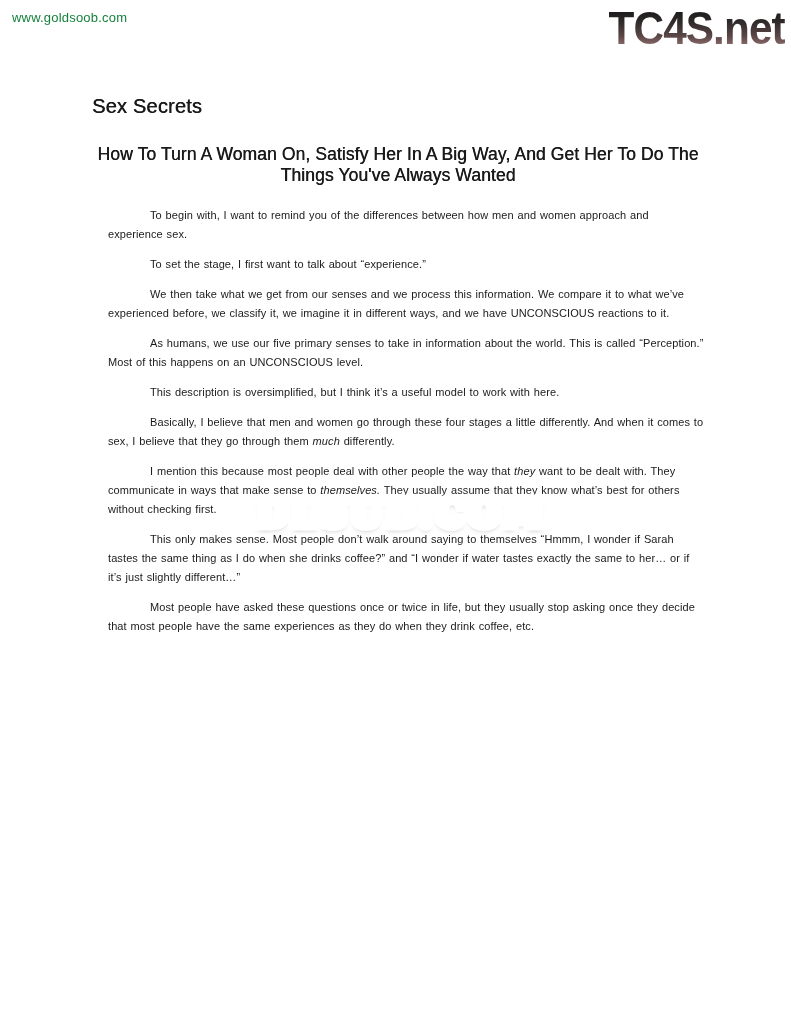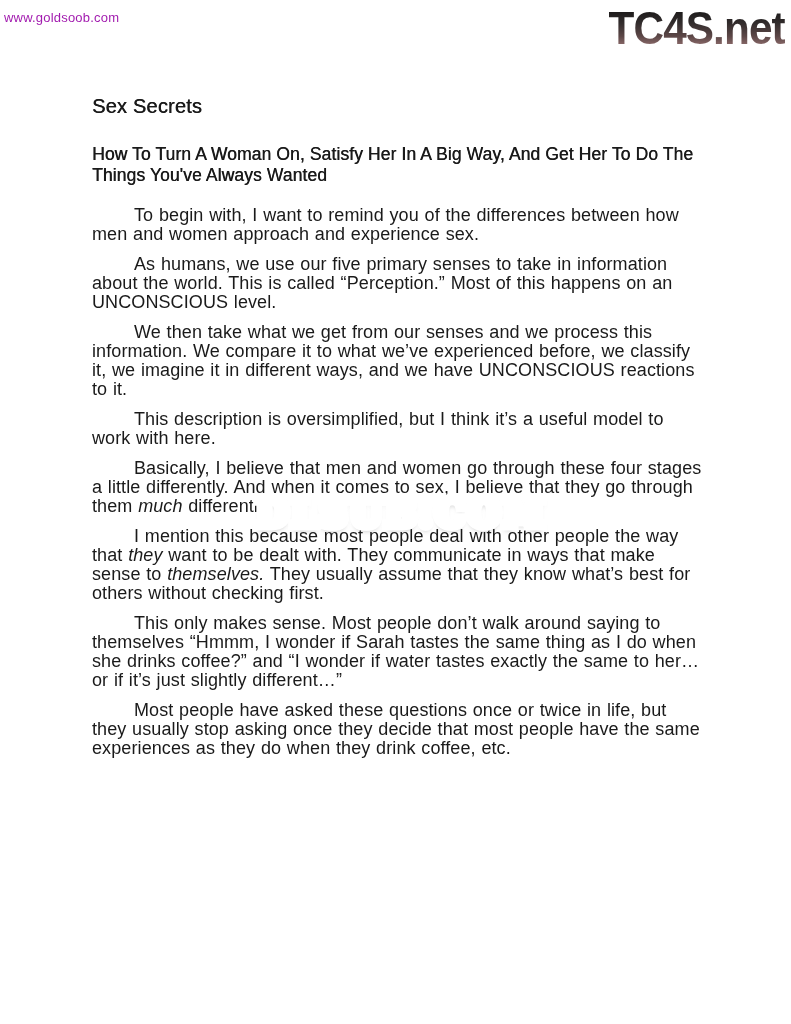--- a/index.html
+++ b/index.html
@@ -7,22 +7,22 @@
     position:relative;
     width:791px;height:1024px;
     margin:0 auto;
     background:#ffffff;
     overflow:hidden;
     font-family:"Liberation Sans",sans-serif;
     color:#1a1a1a;
   }
   
   .site-note{
-    position:absolute;left:4px;top:10px;
-    font-size:13px;letter-spacing:.2px;color:#a21caf;
+    position:absolute;left:12px;top:10px;
+    font-size:13px;letter-spacing:.2px;color:#15803d;
   }
   
   .tc4s{
     position:absolute;right:6px;top:0px;
     font-size:47px;font-weight:700;letter-spacing:-1px;
     transform:scaleX(.9);transform-origin:100% 0;
     color:#4a3c3c;
     white-space:nowrap;
   }
   @supports ((-webkit-background-clip:text) or (background-clip:text)){
@@ -40,24 +40,25 @@
     margin:0 0 21px 0;
     font-size:20px;line-height:33px;font-weight:500;
     letter-spacing:.2px;
     text-shadow:.45px 0 0 currentColor;
   }
   .doc-subtitle{
     margin:8px 0 20px 0;
     font-size:17.5px;line-height:21px;font-weight:500;
     letter-spacing:.1px;
     text-shadow:.4px 0 0 currentColor;
+    text-align:center;
   }
   .paragraphs p{
-    margin:0 0 11px 0;
-    font-size:18px;line-height:19px;
+    margin:0 0 11px 16px;
+    font-size:11px;line-height:19px;
     letter-spacing:.1px;word-spacing:.6px;
     text-indent:42px;
   }
   .paragraphs .it{font-style:italic;}
   
   .dlsub{
     position:absolute;left:256px;top:492px;z-index:5;
     font-family:"DejaVu Serif",serif;
     font-weight:700;font-size:37px;line-height:42px;
     letter-spacing:3px;white-space:nowrap;
@@ -107,22 +108,23 @@
 
   <div class="site-note">www.goldsoob.com</div>
 
   <div class="tc4s">TC4S.net</div>
 
   <div class="content">
     <h1 class="doc-title">Sex Secrets</h1>
     <h2 class="doc-subtitle">How To Turn A Woman On, Satisfy Her In A Big Way, And Get Her To Do The Things You've Always Wanted</h2>
     <div class="paragraphs">
         <p><span>To begin with, I want to remind you of the differences between how men and women approach and experience sex.</span></p>
+        <p><span>To set the stage, I first want to talk about “experience.”</span></p>
+        <p><span>We then take what we get from our senses and we process this information. We compare it to what we’ve experienced before, we classify it, we imagine it in different ways, and we have UNCONSCIOUS reactions to it.</span></p>
         <p><span>As humans, we use our five primary senses to take in information about the world. This is called “Perception.” Most of this happens on an UNCONSCIOUS level.</span></p>
-        <p><span>We then take what we get from our senses and we process this information. We compare it to what we’ve experienced before, we classify it, we imagine it in different ways, and we have UNCONSCIOUS reactions to it.</span></p>
         <p><span>This description is oversimplified, but I think it’s a useful model to work with here.</span></p>
         <p><span>Basically, I believe that men and women go through these four stages a little differently. And when it comes to sex, I believe that they go through them </span><span class="it">much</span><span> differently.</span></p>
         <p><span>I mention this because most people deal with other people the way that </span><span class="it">they</span><span> want to be dealt with. They communicate in ways that make sense to </span><span class="it">themselves.</span><span> They usually assume that they know what’s best for others without checking first.</span></p>
         <p><span>This only makes sense. Most people don’t walk around saying to themselves “Hmmm, I wonder if Sarah tastes the same thing as I do when she drinks coffee?” and “I wonder if water tastes exactly the same to her… or if it’s just slightly different…”</span></p>
         <p><span>Most people have asked these questions once or twice in life, but they usually stop asking once they decide that most people have the same experiences as they do when they drink coffee, etc.</span></p>
       </div>
   </div>
 
   <div class="dlsub" data-text="DLSUB.COM">DLSUB.COM</div>
 

